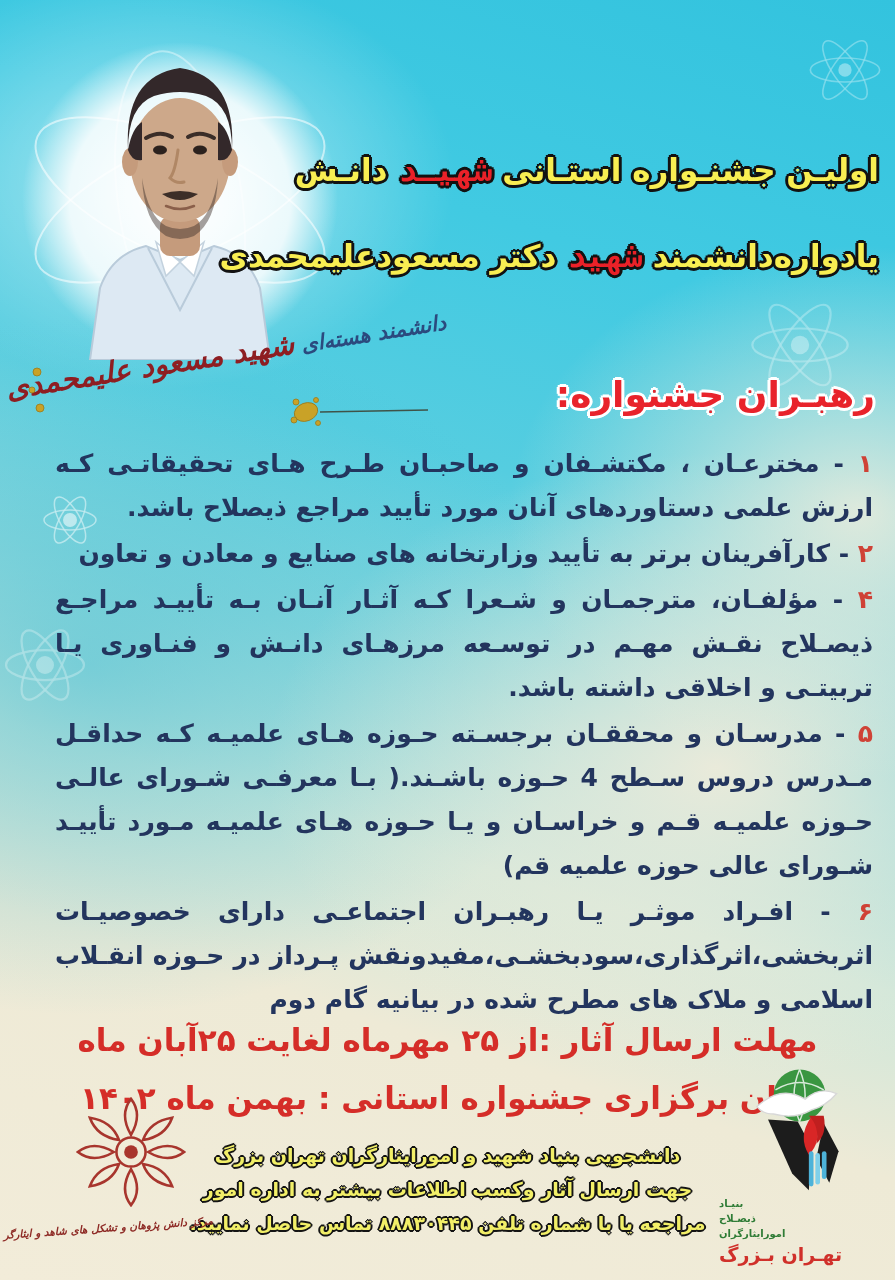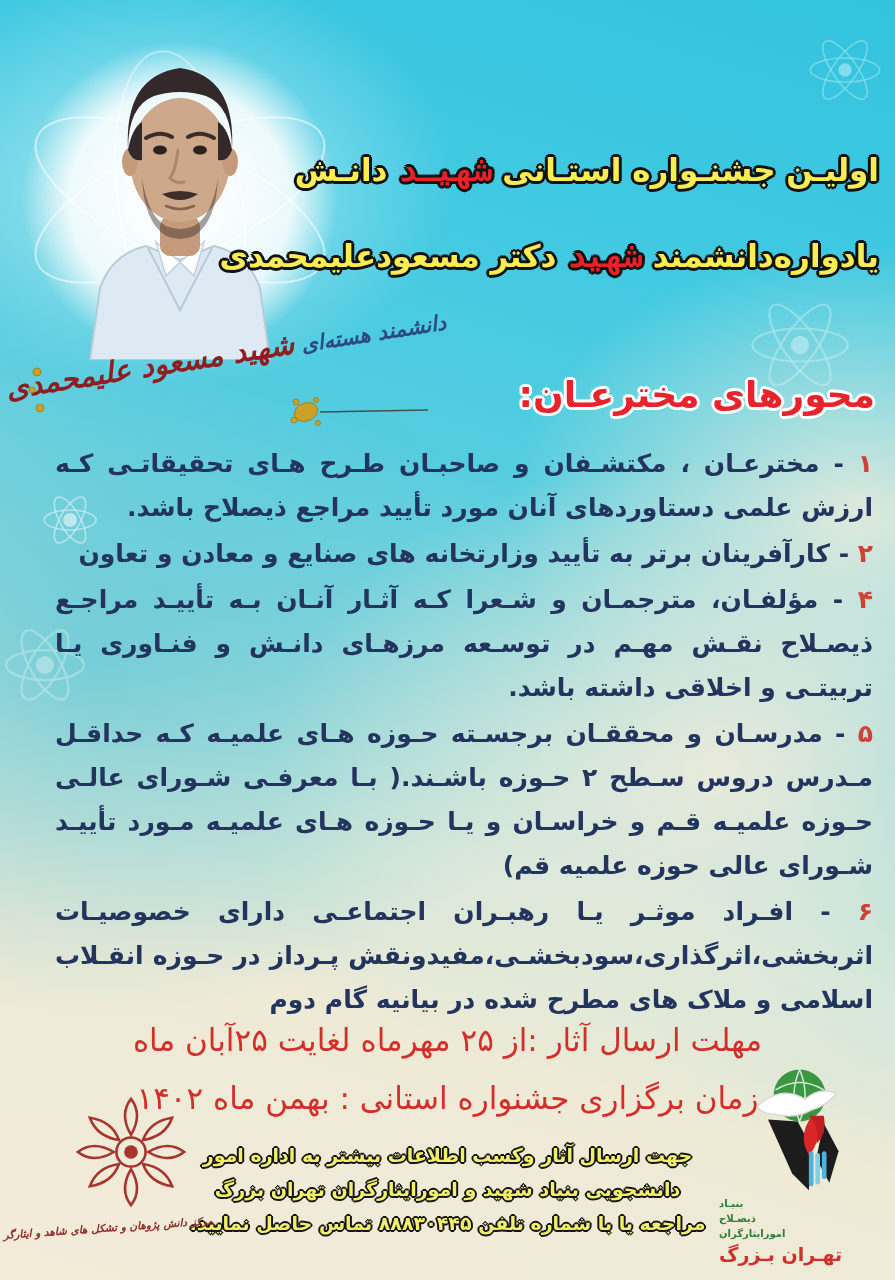--- a/index.html
+++ b/index.html
@@ -38,21 +38,21 @@
   
   .items{position:absolute;left:55px;right:22px;top:442px;direction:rtl;}
   .item{
     font-size:25px;font-weight:bold;color:#23355e;line-height:44px;
     text-align:justify;text-align-last:right;margin-bottom:2px;
   }
   .item .num{color:#cf4236;}
   
   .deadline{
     position:absolute;left:60px;right:60px;text-align:center;direction:rtl;
-    font-size:31px;font-weight:normal;color:#d52d28;white-space:nowrap;
+    font-size:31px;font-weight:bold;color:#d52d28;white-space:nowrap;
   }
   
   .footer-note{
     position:absolute;left:150px;right:150px;top:1138px;text-align:center;direction:rtl;
     font-weight:bold;font-size:19px;color:#f2ef68;line-height:34px;
     text-shadow:-2px 0 0 #141414,2px 0 0 #141414,0 -2px 0 #141414,0 2px 0 #141414,
       -1px -1px 0 #141414,1px -1px 0 #141414,-1px 1px 0 #141414,1px 1px 0 #141414;
   }
   .logo-left{position:absolute;left:48px;top:1092px;width:165px;text-align:center;}
   .logo-left .caption{
@@ -152,36 +152,36 @@
     </g>
   </svg>
   <svg style="position:absolute;left:24px;top:362px;" width="26" height="60" viewBox="0 0 26 60">
     <g fill="#c9a227" stroke="#9a7a1c" stroke-width=".8">
       <circle cx="13" cy="10" r="4"></circle>
         <circle cx="8" cy="28" r="3"></circle>
         <circle cx="16" cy="46" r="4"></circle>
     </g>
   </svg>
 
-  <div class="section-heading">محورهای مخترعـان:</div>
+  <div class="section-heading">رهبـران جشنواره:</div>
 
   <div class="items">
     <div class="item"><span class="num">۱</span><span> - </span><span>مخترعـان ، مکتشـفان و صاحبـان طـرح هـای تحقیقاتـی کـه ارزش علمی دستاوردهای آنان مورد تأیید مراجع ذیصلاح باشد.</span></div>
     <div class="item"><span class="num">۲</span><span> - </span><span>کارآفرینان برتر به تأیید وزارتخانه های صنایع و معادن و تعاون</span></div>
     <div class="item"><span class="num">۴</span><span> - </span><span>مؤلفـان، مترجمـان و شـعرا کـه آثـار آنـان بـه تأییـد مراجـع ذیصـلاح نقـش مهـم در توسـعه مرزهـای دانـش و فنـاوری یـا تربیتـی و اخلاقی داشته باشد.</span></div>
-    <div class="item"><span class="num">۵</span><span> - </span><span>مدرسـان و محققـان برجسـته حـوزه هـای علمیـه کـه حداقـل مـدرس دروس سـطح ۲ حـوزه باشـند.( بـا معرفـی شـورای عالـی حـوزه علمیـه قـم و خراسـان و یـا حـوزه هـای علمیـه مـورد تأییـد شـورای عالی حوزه علمیه قم)</span></div>
+    <div class="item"><span class="num">۵</span><span> - </span><span>مدرسـان و محققـان برجسـته حـوزه هـای علمیـه کـه حداقـل مـدرس دروس سـطح 4 حـوزه باشـند.( بـا معرفـی شـورای عالـی حـوزه علمیـه قـم و خراسـان و یـا حـوزه هـای علمیـه مـورد تأییـد شـورای عالی حوزه علمیه قم)</span></div>
     <div class="item"><span class="num">۶</span><span> - </span><span>افـراد موثـر یـا رهبـران اجتماعـی دارای خصوصیـات اثربخشی،اثرگذاری،سودبخشـی،مفیدونقش پـرداز در حـوزه انقـلاب اسلامی و ملاک های مطرح شده در بیانیه گام دوم</span></div>
   </div>
 
   <div class="deadline" style="top:1022px;">مهلت ارسال آثار :از ۲۵ مهرماه لغایت ۲۵آبان ماه</div>
   <div class="deadline" style="top:1080px;">زمان برگزاری جشنواره استانی : بهمن ماه ۱۴۰۲</div>
 
   <div class="footer-note">
+    <div>دانشجویی بنیاد شهید و امورایثارگران تهران بزرگ</div>
     <div>جهت ارسال آثار وکسب اطلاعات بیشتر به اداره امور</div>
-    <div>دانشجویی بنیاد شهید و امورایثارگران تهران بزرگ</div>
     <div>مراجعه یا با شماره تلفن ۸۸۸۳۰۴۴۵ تماس حاصل نمایید.</div>
   </div>
 
   <div class="logo-left">
     <svg width="120" height="120" viewBox="0 0 140 140">
       <g fill="none" stroke="#a8352d" stroke-width="3">
         <circle cx="70" cy="70" r="17"></circle>
         <circle cx="70" cy="70" r="8" fill="#a8352d" stroke="none"></circle>
         <g>
           <path d="M70,50 Q56,26 70,8 Q84,26 70,50 Z"></path>

